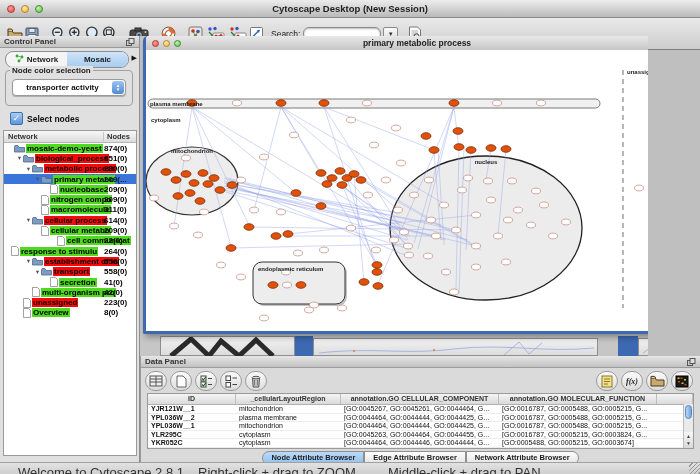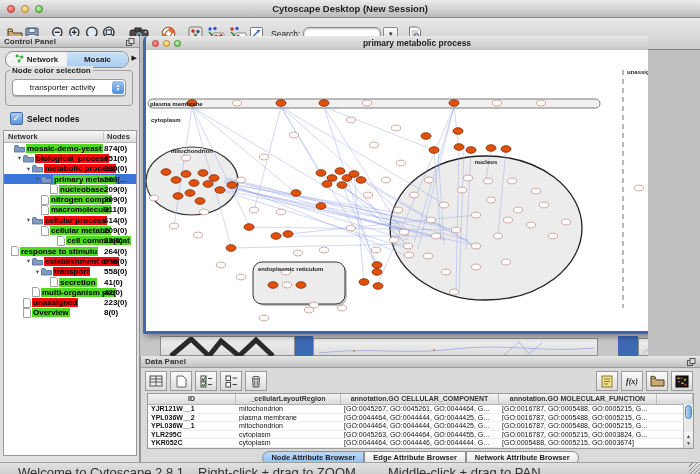--- a/index.html
+++ b/index.html
@@ -47,21 +47,21 @@
     font-size:8px;font-weight:bold;color:#222;}
   .cp-tab.sel{background:linear-gradient(#cfe4f9,#a8ccf0);}
   #cp-overflow{position:absolute;right:2px;top:18px;font-size:7px;color:#111;}
   #cp-group{position:absolute;left:5px;top:34px;width:128px;height:36px;
     border:1px solid #a0a0a0;border-radius:4px;box-sizing:border-box;}
   #cp-group-label{position:absolute;left:4px;top:-5px;background:#e0e0e0;padding:0 2px;
     font-size:8px;font-weight:bold;color:#222;}
   #cp-dropdown{position:absolute;left:6px;top:8px;right:6px;height:15px;background:#fff;
     border:1px solid #9a9a9a;border-radius:4px;display:flex;align-items:center;
     box-shadow:0 1px 1px #aaa;}
-  #cp-dropdown .val{flex:1;text-align:center;font-size:8px;font-weight:normal;color:#111;}
+  #cp-dropdown .val{flex:1;text-align:center;font-size:8px;font-weight:bold;color:#111;}
   #cp-dropdown .cap{width:12px;height:13px;margin-right:1px;border-radius:3px;
     background:linear-gradient(#9ec3ee,#4f8bd6);display:flex;flex-direction:column;
     align-items:center;justify-content:center;color:#fff;font-size:4.5px;line-height:4px;}
   #cp-checkrow{position:absolute;left:10px;top:76px;display:flex;align-items:center;gap:4px;}
   #cp-checkbox{width:11px;height:11px;border-radius:2px;border:1px solid #3f6faf;
     background:linear-gradient(#a8cdf5,#5d96d8);color:#fff;font-size:9px;line-height:10px;
     text-align:center;font-weight:bold;}
   #cp-checklabel{font-size:8.5px;font-weight:bold;color:#111;}
   #tree-wrap{position:absolute;left:3px;top:94px;width:134px;height:326px;background:#fff;
     border:1px solid #9a9a9a;box-sizing:border-box;overflow:hidden;}
@@ -97,21 +97,21 @@
   
   .frag{position:absolute;}
   #frag-strip{left:0;top:298px;width:560px;height:22px;background:#c6c6c6;}
   .frag-light{background:linear-gradient(#f2f2f2,#dcdcdc);border:1px solid #8f8f8f;box-sizing:border-box;}
   .frag-blue{background:#3d68b2;}
 
   
   #datapanel{left:140px;top:356px;width:560px;height:106px;background:#dadada;
     box-sizing:border-box;border-left:1px solid #9a9a9a;}
   #dp-toolbar{position:absolute;left:4px;top:15px;right:4px;height:20px;display:flex;align-items:center;}
-  .dbtn{width:20px;height:18px;border:1px solid #9a9a9a;border-radius:0;margin-right:3px;
+  .dbtn{width:20px;height:18px;border:1px solid #9a9a9a;border-radius:10px;margin-right:3px;
     background:linear-gradient(#fbfbfb,#dcdcdc);display:inline-flex;align-items:center;justify-content:center;}
   .dspacer{flex:1;}
   #fx-label{font-style:italic;font-weight:bold;font-size:8px;color:#222;font-family:"Liberation Serif","DejaVu Serif",serif;}
   #dp-table{position:absolute;left:6px;top:37px;right:6px;height:56px;background:#fff;
     border:1px solid #9a9a9a;box-sizing:border-box;overflow:hidden;}
   #dp-thead{height:10px;display:flex;background:linear-gradient(#f4f4f4,#dadada);
     border-bottom:1px solid #b0b0b0;font-size:7px;font-weight:bold;color:#333;}
   #dp-thead span{border-right:1px solid #bdbdbd;box-sizing:border-box;text-align:center;
     overflow:hidden;white-space:nowrap;padding-top:1px;}
   .dp-row{display:flex;height:7.6px;font-size:7px;color:#111;border-bottom:1px solid #ececec;}

